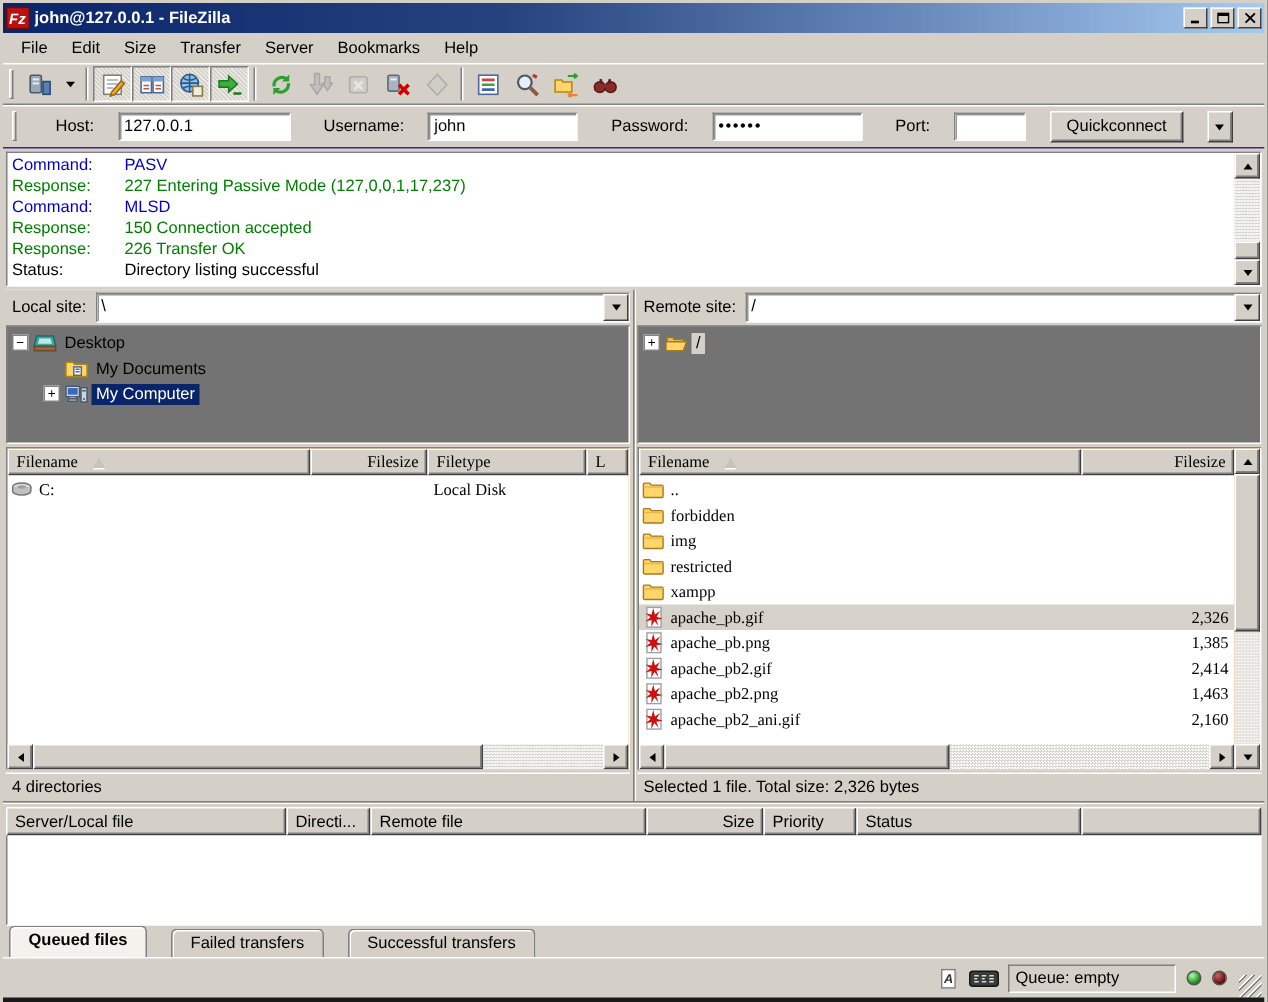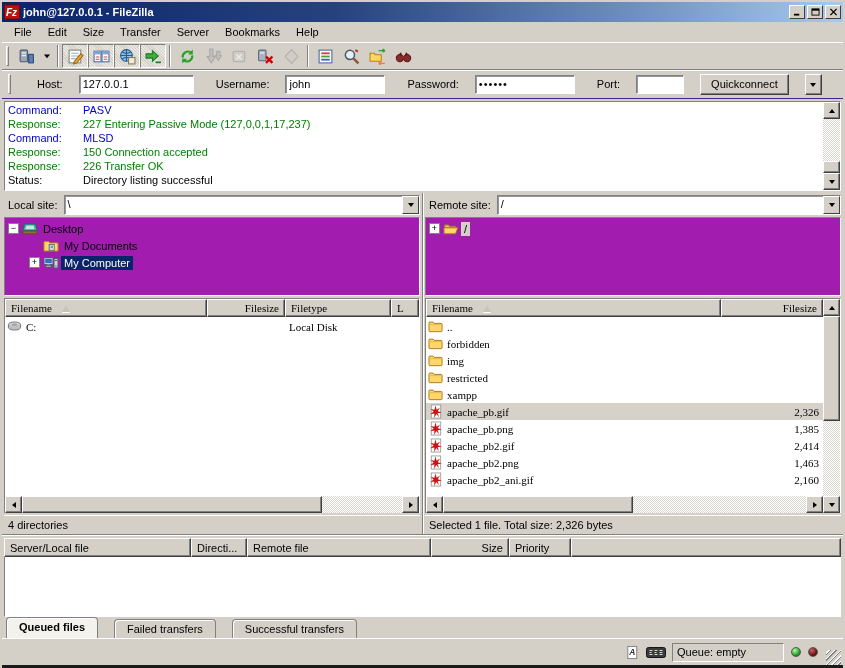--- a/index.html
+++ b/index.html
@@ -85,21 +85,21 @@
   .pane{ flex:1; display:flex; flex-direction:column; overflow:hidden; padding:0 1px; }
   .pane.left{ border-right:1px solid #808080; box-shadow:1px 0 0 #fff; }
   .site-row{ height:21px; flex:0 0 21px; margin:1px 1px 2px; display:flex; align-items:center; }
   .site-row .slabel{ padding:0 6px 0 4px; }
   .combo{ flex:1; display:flex; height:20px; background:#fff;
     border:1px solid; border-color:#808080 #fff #fff #808080; box-shadow:inset 1px 1px 0 rgba(64,64,64,.55); }
   .combo .cval{ flex:1; padding:2px 3px; }
   .combo .cbtn{ width:17px; background:#d4d0c8; border:1px solid; border-color:#fff #404040 #404040 #fff;
     display:flex; align-items:center; justify-content:center; }
 
-  .treebox{ flex:0 0 79px; margin:0 1px; background:#a21caf; overflow:hidden;
+  .treebox{ flex:0 0 79px; margin:0 1px; background:#737373; overflow:hidden;
     border:1px solid; border-color:#808080 #fff #fff #808080; padding:2px 0 0 3px; }
   .tree-row{ display:flex; align-items:center; height:17px; white-space:nowrap; }
   .expander{ width:11px; height:11px; flex:0 0 11px; margin-right:3px; background:#fff;
     border:1px solid #848484; font-size:9px; line-height:9px; text-align:center; color:#000; }
   .exp-none .expander{ visibility:hidden; }
   .exp-plus .expander::before{ content:"+"; }
   .exp-minus .expander::before{ content:"\2212"; }
   .ticon{ width:16px; height:16px; flex:0 0 16px; margin-right:2px; }
   .ticon svg{ width:16px; height:16px; display:block; }
   .tree-row .lbl{ padding:1px 3px; }
@@ -691,20 +691,23 @@
       </div>
       <div class="hcell">
         <span>Remote file</span>
       </div>
       <div class="hcell al-right">
         <span>Size</span>
       </div>
       <div class="hcell">
         <span>Priority</span>
       </div>
+      <div class="hcell">
+        <span>Status</span>
+      </div>
       <div class="hcell filler">
         <span></span>
       </div>
     </div>
   <div class="qbody"></div>
   <div class="tabs">
 
   <span class="tab active"><span>Queued files</span></span>
       <span class="tab"><span>Failed transfers</span></span>
       <span class="tab"><span>Successful transfers</span></span>

